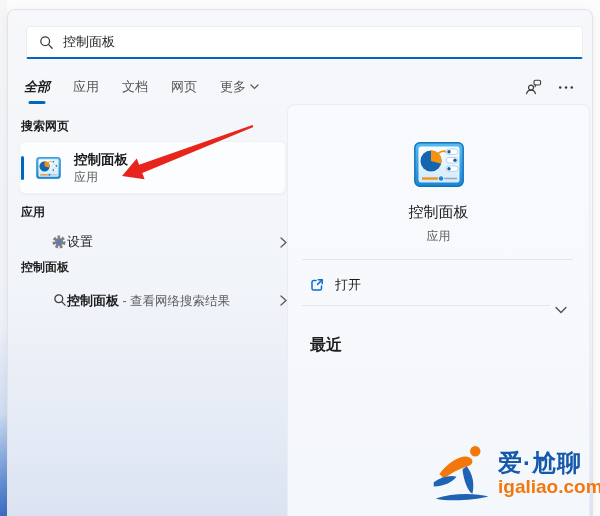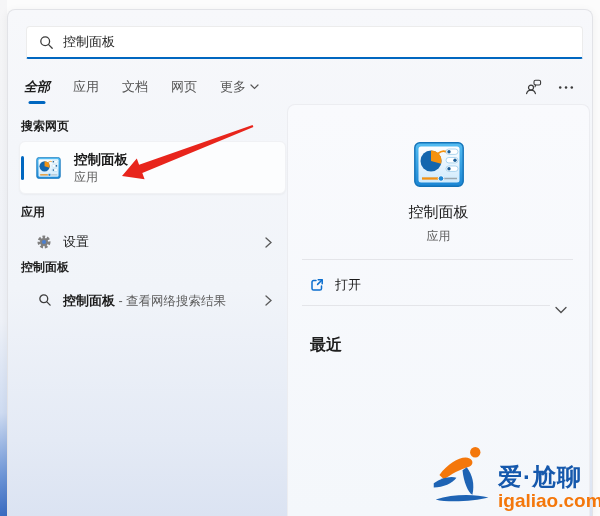--- a/index.html
+++ b/index.html
@@ -22,40 +22,40 @@
   .tab.active{color:#1b1b1b;font-weight:bold;font-style:italic;}
   .tab.active::after{content:"";position:absolute;left:50%;transform:translateX(-50%);bottom:0;width:17px;height:3px;border-radius:2px;background:#0067c0;}
   .top-icons{position:absolute;top:69px;right:18px;display:flex;align-items:center;gap:16px;}
   
   .section-header{position:absolute;font-size:12px;font-weight:bold;color:#1f1f1f;}
   .best-card{position:absolute;left:11px;top:131px;width:267px;height:53px;background:#fcfdfe;border:1px solid #f0f1f4;
     border-radius:6px;box-sizing:border-box;display:flex;align-items:center;padding-left:16px;gap:13px;box-shadow:0 1px 2px rgba(0,0,0,.04);}
   .best-accent{position:absolute;left:1px;top:14px;width:3px;height:24px;border-radius:2px;background:#0067c0;}
   .best-title{font-size:13.5px;font-weight:bold;color:#1b1b1b;line-height:16px;}
   .best-sub{font-size:12px;color:#5d5d5d;line-height:14px;margin-top:2px;}
-  .row{position:absolute;left:11px;width:267px;height:32px;display:flex;align-items:center;box-sizing:border-box;padding-left:17px;padding-right:14px;gap:11px;border-radius:4px;}
+  .row{position:absolute;left:26px;width:267px;height:32px;display:flex;align-items:center;box-sizing:border-box;padding-left:17px;padding-right:14px;border-radius:4px;}
   .row-label{font-size:13px;color:#1b1b1b;}
   .row-chevron{margin-left:auto;display:flex;align-items:center;}
   .web-suffix{font-size:12.5px;color:#5d5d5d;}
   
   .preview{position:absolute;left:279px;top:94px;width:303px;height:413px;box-sizing:border-box;
     background:linear-gradient(180deg,#f9fafd 0%,#f4f7fb 100%);border:1px solid #ecedf1;border-bottom:none;border-radius:8px 8px 0 0;}
   .preview-icon{position:absolute;left:50%;transform:translateX(-50%);top:37px;}
   .preview-title{position:absolute;left:0;top:98px;width:100%;text-align:center;font-size:15px;color:#1b1b1b;}
   .preview-sub{position:absolute;left:0;top:123px;width:100%;text-align:center;font-size:12px;color:#5d5d5d;}
   .divider{position:absolute;height:1px;background:#e4e5e9;}
   .action-row{position:absolute;left:22px;top:167px;height:26px;display:flex;align-items:center;gap:11px;}
   .action-label{font-size:13px;color:#1b1b1b;}
   .expander{position:absolute;top:195px;right:22px;}
   .recent-header{position:absolute;left:22px;top:230px;font-size:16px;font-weight:bold;color:#1f1f1f;}
   .recent-row{position:absolute;left:22px;top:254px;height:26px;display:flex;align-items:center;gap:10px;}
   
   .arrow-overlay{position:absolute;left:0;top:0;width:600px;height:516px;pointer-events:none;z-index:30;}
   
-  .watermark{position:absolute;left:430px;top:436px;width:166px;height:76px;z-index:25;display:flex;align-items:flex-end;}
+  .watermark{position:absolute;left:430px;top:436px;width:166px;height:76px;z-index:25;display:flex;align-items:center;}
   .wm-figure{flex:0 0 auto;}
   .wm-text{margin-left:2px;}
   .wm-title{font-size:24px;font-weight:bold;color:#1558ac;letter-spacing:1px;line-height:26px;}
   .wm-domain{font-size:19px;font-weight:bold;color:#f4770b;line-height:22px;}
 </style>
 </head>
 <body>
 
 <svg width="0" height="0" style="position:absolute">
   <defs>

